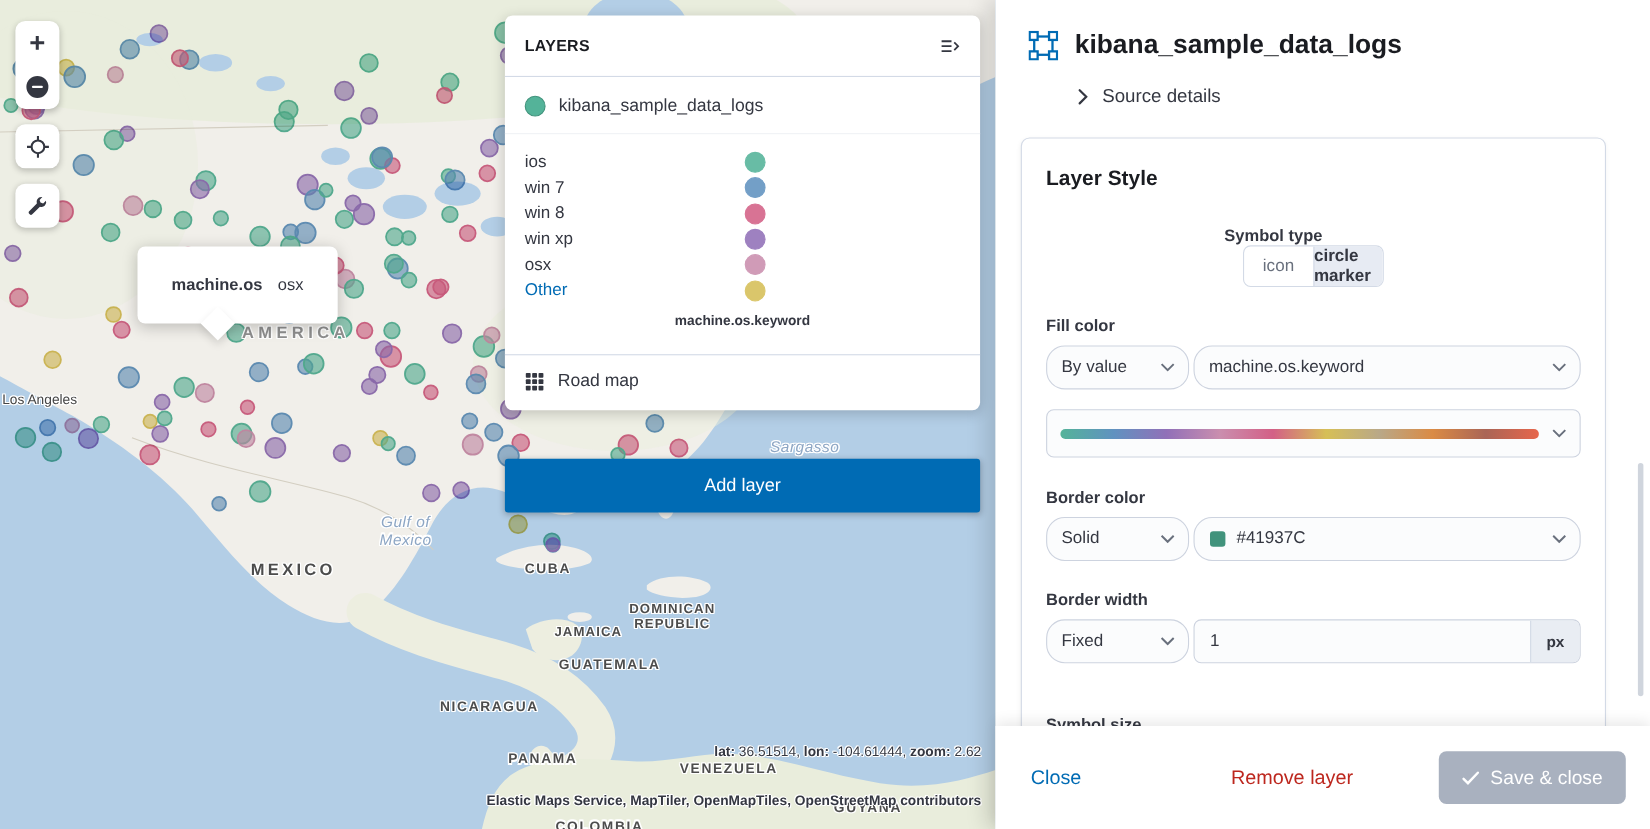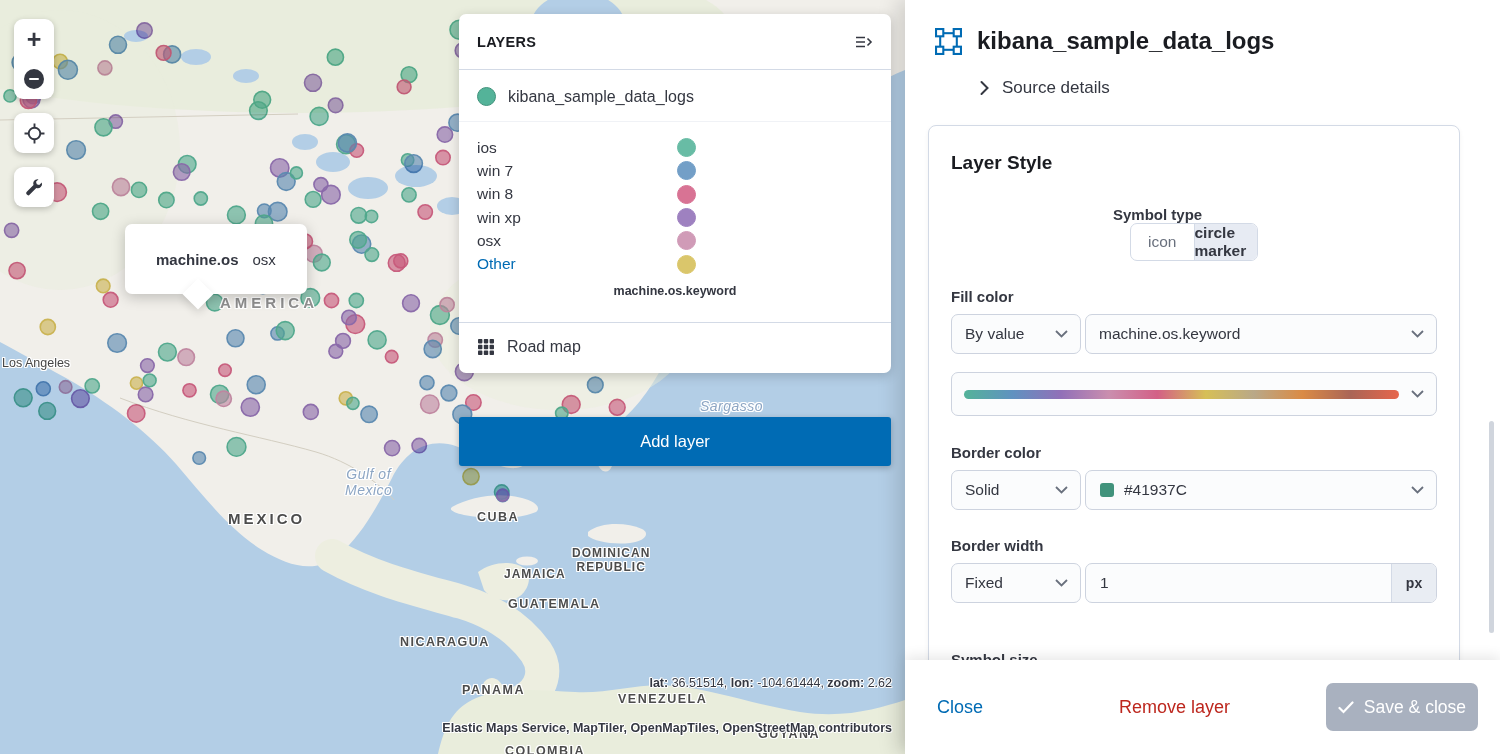--- a/index.html
+++ b/index.html
@@ -74,38 +74,38 @@
   .symbol-row{display:flex;align-items:center;margin-bottom:27px;flex-direction:column;}
   .symbol-row .flabel{margin:0;width:162px;flex:none;}
   .btn-group{flex:1;display:flex;height:40px;border:1px solid #D3DAE6;border-radius:7px;overflow:hidden;background:#fff;box-sizing:border-box;}
   .seg{flex:1;display:flex;align-items:center;justify-content:center;font-size:15.5px;color:#69707D;cursor:pointer;}
   .seg.selected{background:#E7EBF3;color:#343741;font-weight:700;}
   .seg + .seg{border-left:1px solid #D3DAE6;}
 
   .pair{display:flex;gap:4px;margin-bottom:18px;}
   .control{height:40px;border:1px solid #CDD3DF;border-radius:7px;background:#fbfcfd;display:flex;align-items:center;
     font-size:15.5px;color:#343741;box-sizing:border-box;}
-  .control.sel{justify-content:space-between;padding:0 12px 0 13px;cursor:pointer;}
+  .control.sel{justify-content:space-between;padding:0 12px 0 13px;cursor:pointer;border-radius:17px;}
   .w-mode{width:130px;flex:none;}
   .w-fill{flex:1;}
   .palette-ctl{margin-bottom:28px;padding:0 12px;cursor:pointer;}
   .stripe{flex:1;height:9px;border-radius:5px;margin-right:12px;}
   .swatch{width:14px;height:14px;border-radius:3px;background:#41937C;margin:0 10px 0 1px;flex:none;}
   .ctl-left{display:flex;align-items:center;flex:1;}
   .mb27{margin-bottom:27px;}
   .num-input{padding:0;overflow:hidden;cursor:text;}
   .num-val{flex:1;padding:0 14px;}
   .append{width:44px;height:100%;background:#E9EDF3;border-left:1px solid #D3DAE6;display:flex;align-items:center;justify-content:center;
     font-size:14px;font-weight:700;color:#343741;}
   .symbol-size-label{margin-top:48px;margin-bottom:0;}
 
   .fly-foot{position:absolute;left:0;bottom:0;width:595px;height:94px;background:#fff;box-shadow:0 -4px 12px rgba(0,0,0,.09);z-index:5;}
   .foot-close{position:absolute;left:26px;top:50%;transform:translateY(-50%);font-size:18px;color:#006BB4;background:none;border:none;font-family:inherit;cursor:pointer;}
   .foot-remove{position:absolute;left:208px;top:50%;transform:translateY(-50%);font-size:18px;color:#BD271E;background:none;border:none;font-family:inherit;cursor:pointer;}
-  .foot-save{position:absolute;right:22px;top:50%;transform:translateY(-50%);height:48px;padding:0 12px;border:none;border-radius:7px;
+  .foot-save{position:absolute;right:22px;top:50%;transform:translateY(-50%);height:48px;padding:0 21px;border:none;border-radius:7px;
     background:#A9B1BF;color:#fff;font-size:17.5px;font-weight:500;font-family:inherit;display:flex;align-items:center;gap:10px;cursor:default;}
   .fly-scroll{position:absolute;right:6px;top:421px;width:5px;height:212px;background:#A9B3C1;opacity:.55;border-radius:3px;}
 </style>
 </head>
 <body>
 
 <div class="stage">
 
   <div class="map">
     <svg class="base" width="905" height="754" viewBox="0 0 905 754">

